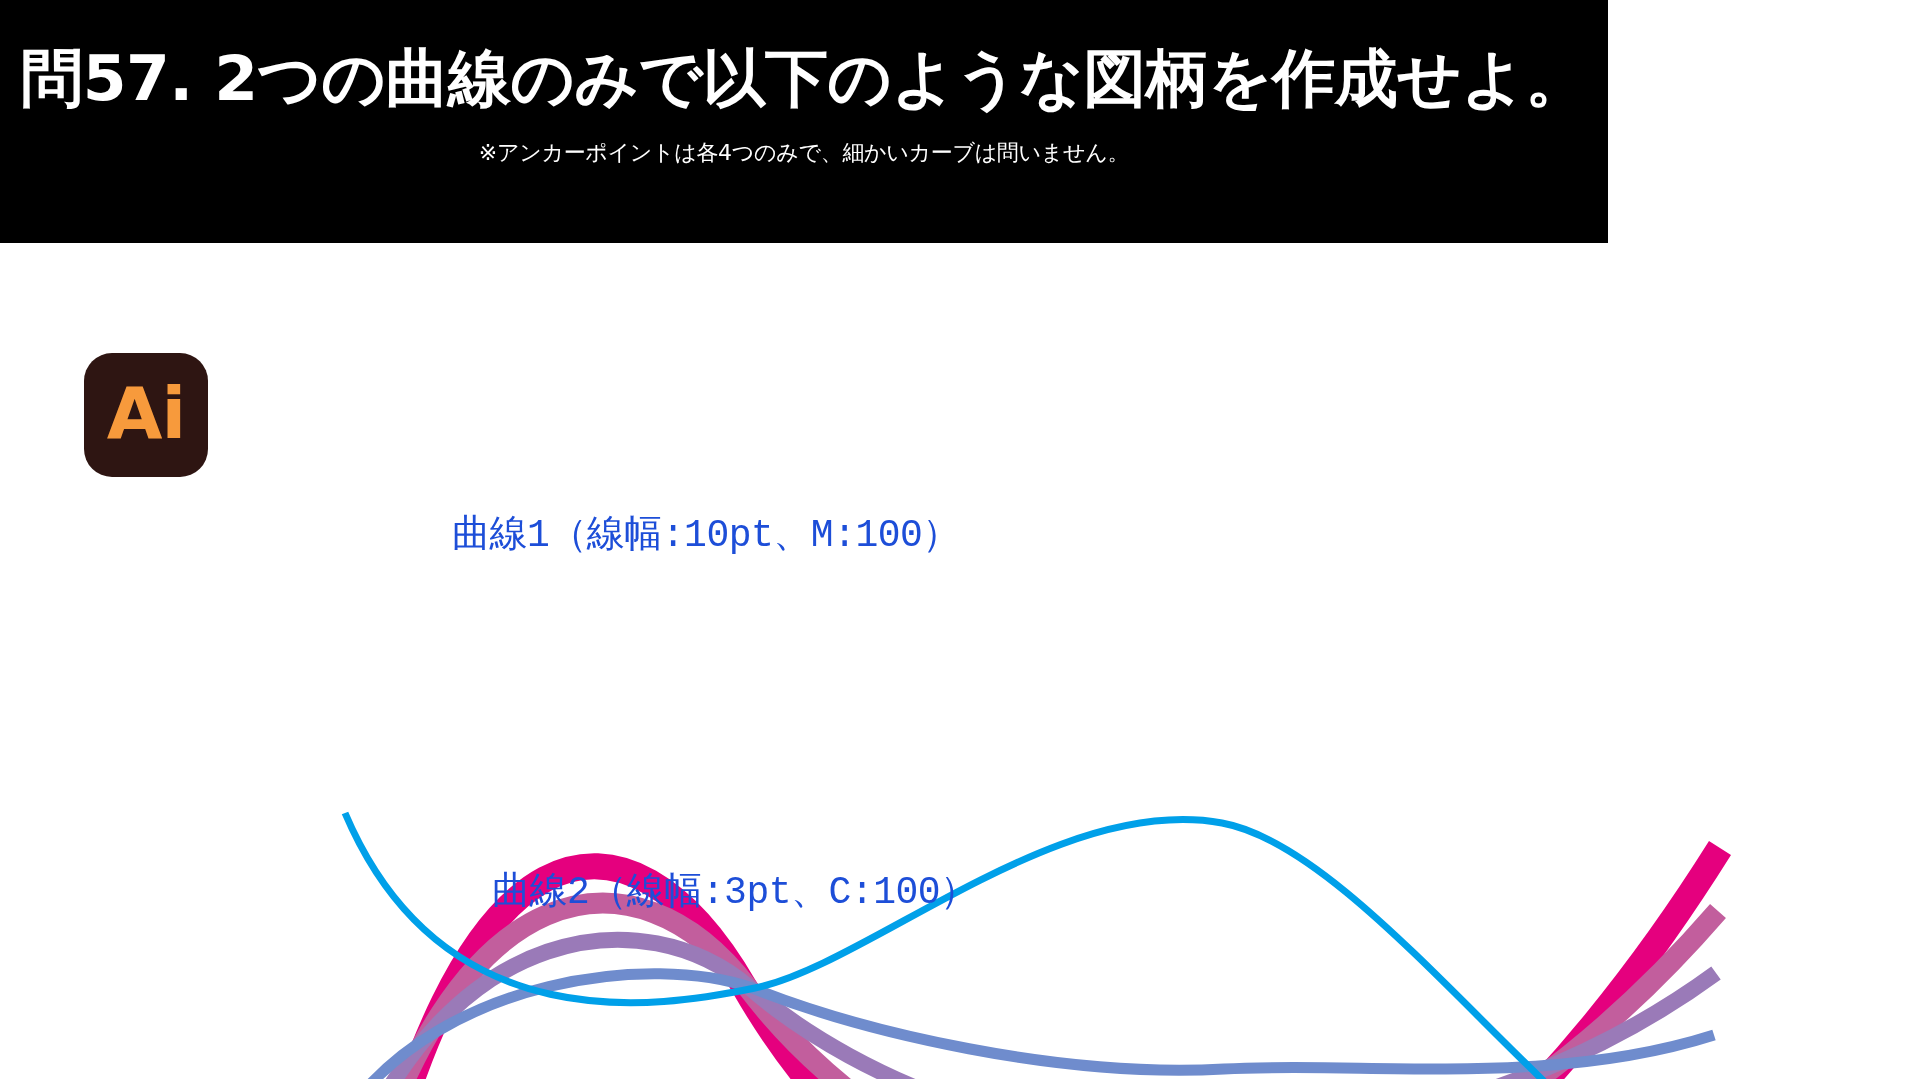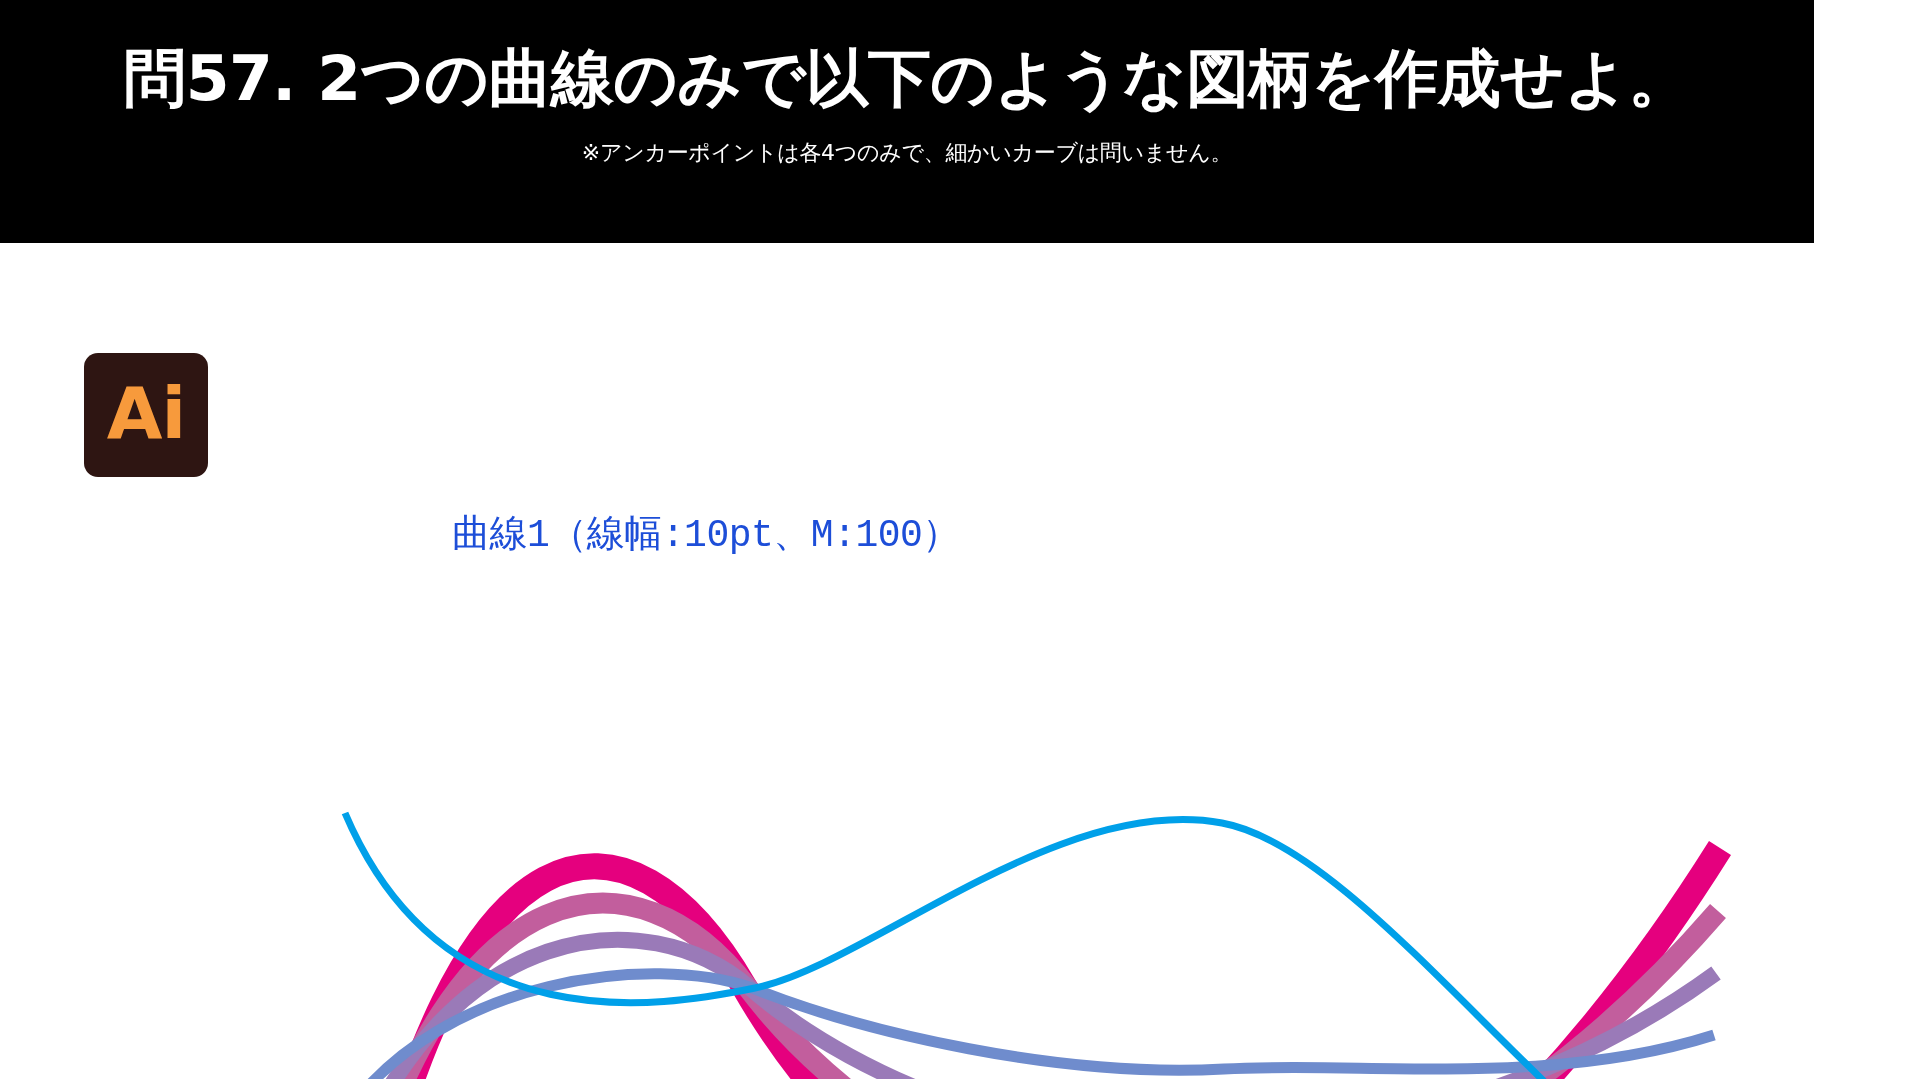--- a/index.html
+++ b/index.html
@@ -13,21 +13,21 @@
     height: 1079px;
     font-family: "Liberation Sans", "DejaVu Sans", sans-serif;
     overflow: hidden;
     position: relative;
   }
 
   
   .header-band {
     position: absolute;
     left: 0; top: 0;
-    width: 1814px;
+    width: 1608px;
     height: 243px;
     background: #000000;
     display: flex;
     flex-direction: column;
     align-items: center;
     justify-content: flex-start;
     box-sizing: border-box;
     padding-top: 46px;
   }
   .title {
@@ -60,21 +60,21 @@
     background: #ffffff;
   }
 
   
   .app-icon {
     position: absolute;
     left: 84px;
     top: 110px;
     width: 124px;
     height: 124px;
-    border-radius: 14px;
+    border-radius: 28px;
     background: #2e1512;
     display: flex;
     align-items: center;
     justify-content: center;
   }
   .app-icon-label {
     color: #f79a3c;
     font-size: 72px;
     font-weight: bold;
     line-height: 1;
@@ -124,14 +124,15 @@
         <path d="M 360 1030 C 455 560 630 545 745 745 C 860 945 1065 1075 1230 1050 C 1370 1028 1560 860 1720 605" stroke="#e5007e" stroke-width="26" fill="none" stroke-linecap="butt"></path>
         <path d="M 355 980 C 450 618 638 600 748 745 C 862 895 1063 995 1228 975 C 1368 958 1556 855 1718 668" stroke="#c25e9d" stroke-width="21" fill="none" stroke-linecap="butt"></path>
         <path d="M 350 925 C 448 678 645 655 750 745 C 863 843 1062 915 1226 900 C 1365 888 1552 850 1716 730" stroke="#9a7ab8" stroke-width="16" fill="none" stroke-linecap="butt"></path>
         <path d="M 348 868 C 445 735 652 710 752 745 C 865 790 1060 835 1224 826 C 1362 818 1548 845 1714 792" stroke="#6f8ccd" stroke-width="11" fill="none" stroke-linecap="butt"></path>
         <path d="M 345 570 C 443 800 658 765 755 745 C 868 722 1058 550 1222 580 C 1360 605 1545 880 1712 975" stroke="#00a0e9" stroke-width="7" fill="none" stroke-linecap="butt"></path>
       </g>
   </svg>
 
   <div class="curve-label" id="label-curve-1">曲線1（線幅:10pt、M:100）</div>
 
+  <div class="curve-label" id="label-curve-2">曲線2（線幅:3pt、C:100）</div>
 
 </div>
 
 </body></html>

